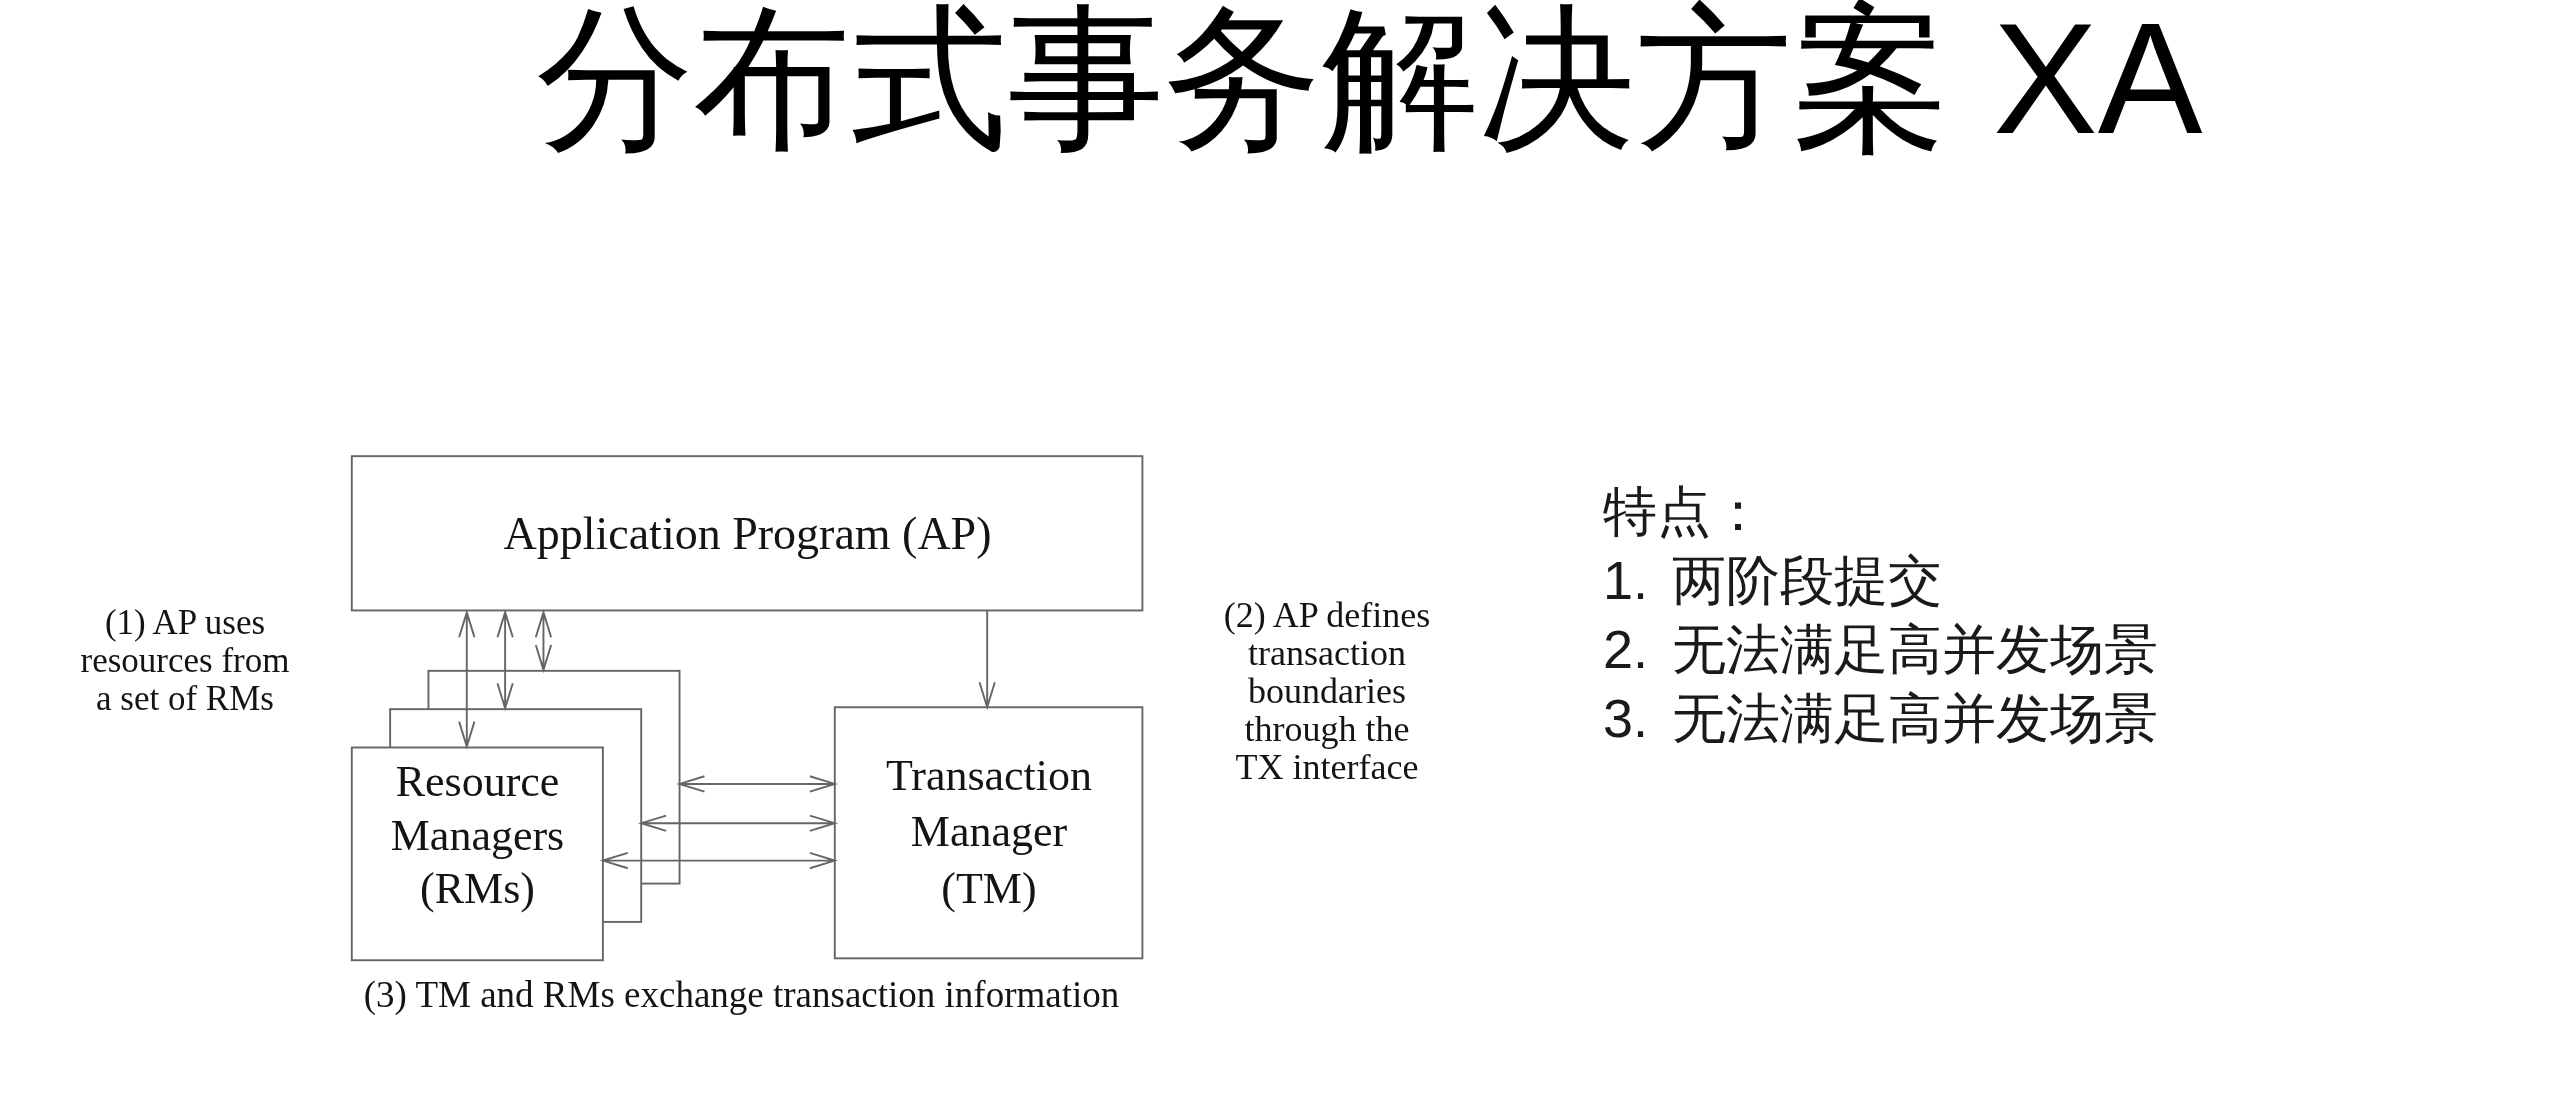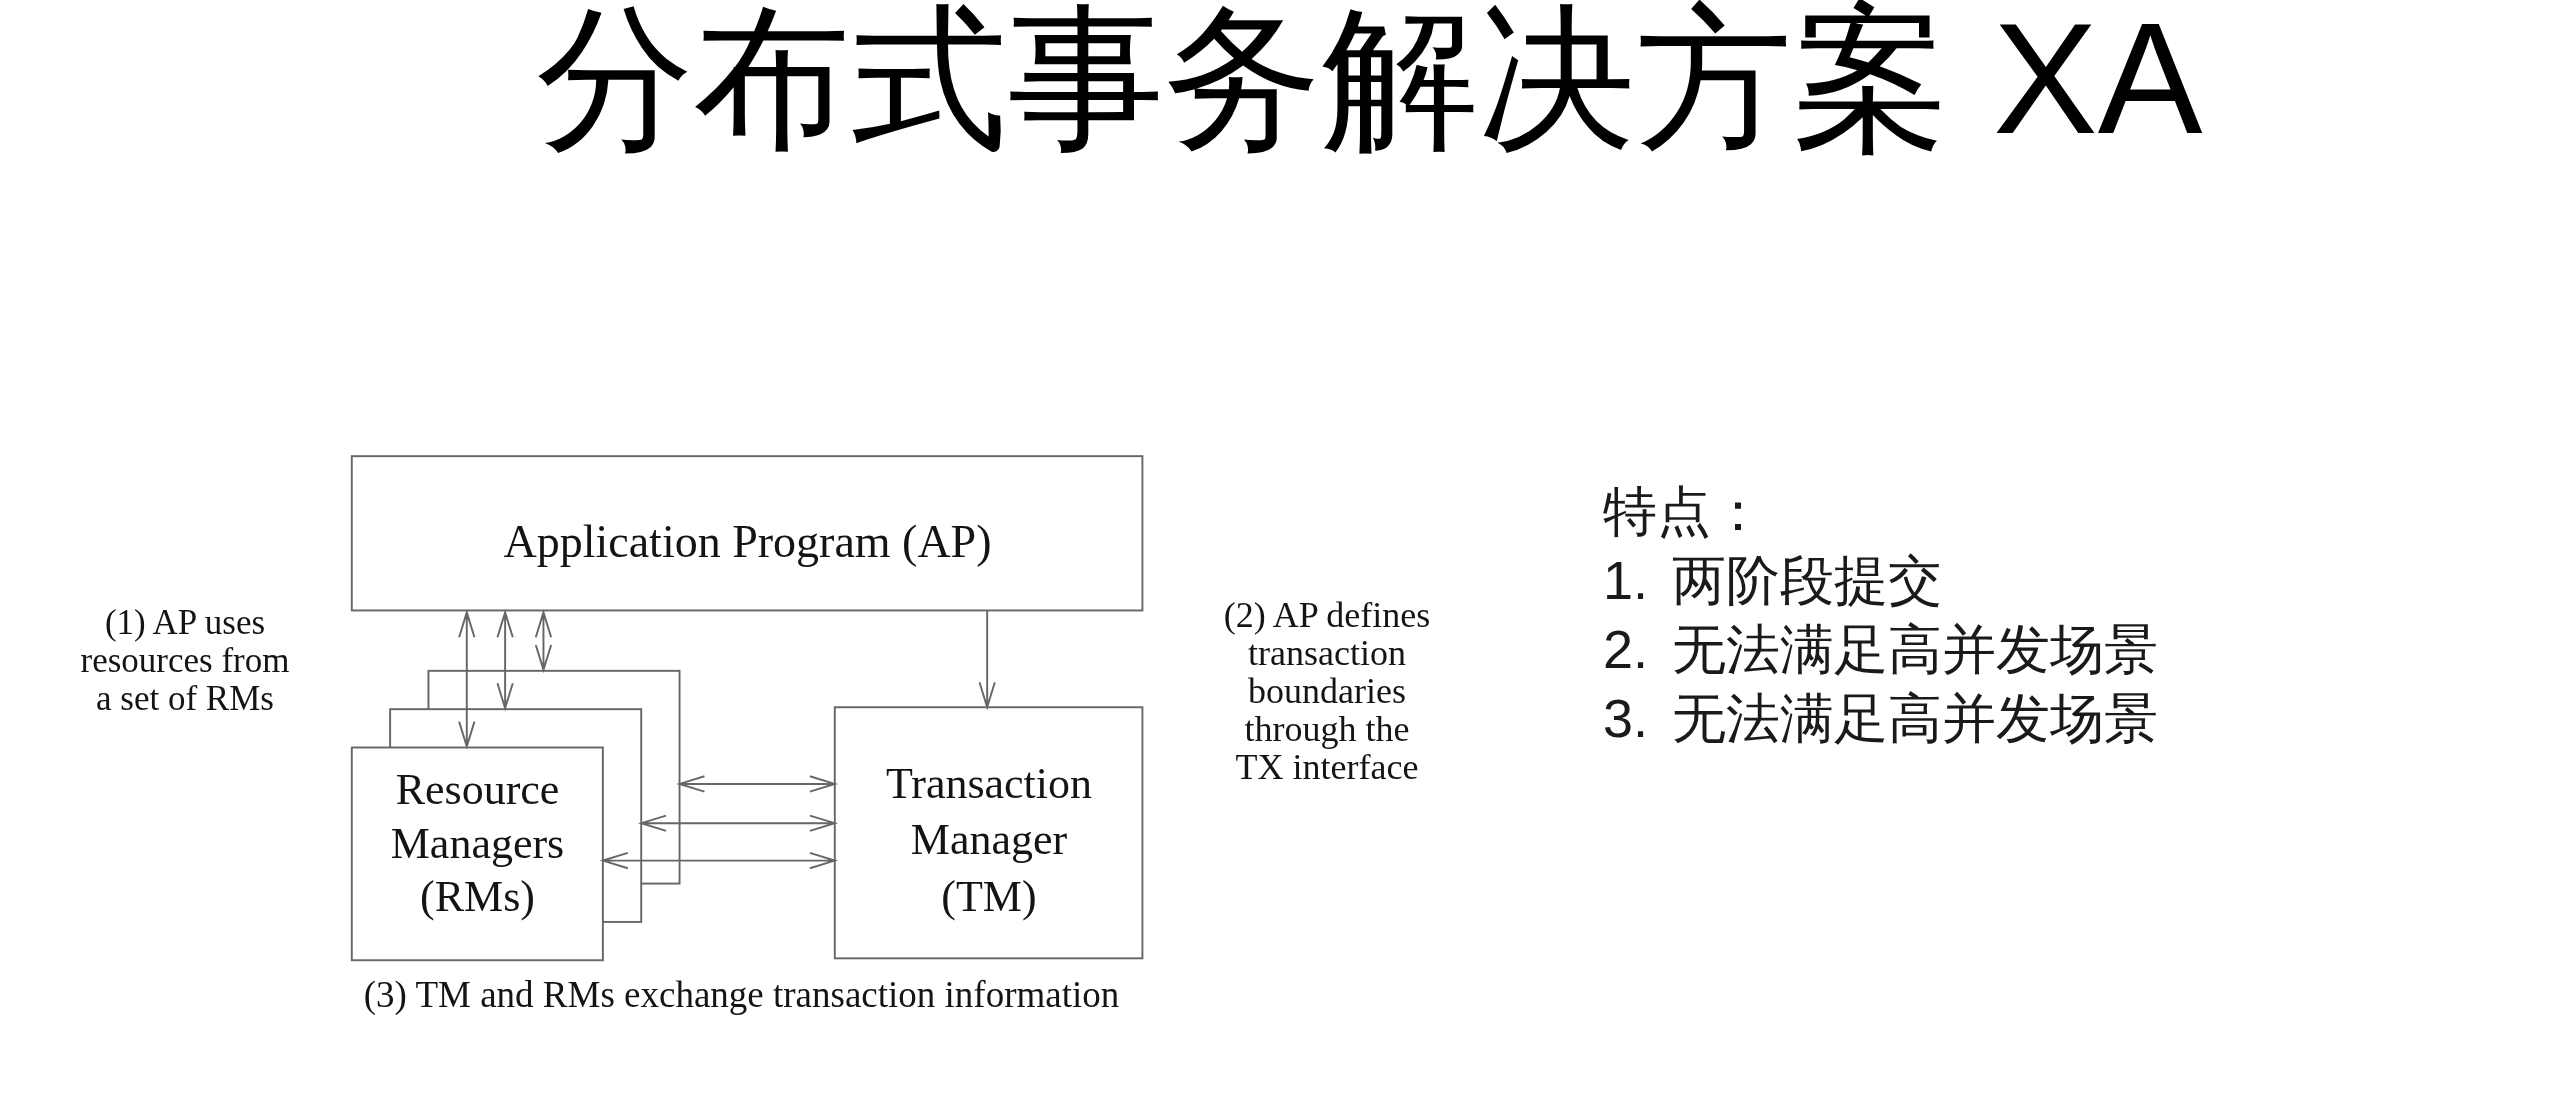--- a/index.html
+++ b/index.html
@@ -33,21 +33,20 @@
   
   .box-label{
     position:absolute;
     display:flex;align-items:center;justify-content:center;
     text-align:center;
     font-family:"Liberation Serif",serif;
     color:#141414;
     white-space:pre-line;
     box-sizing:border-box;
     pointer-events:none;
-    margin-top:8px;
   }
   .ap-label{left:352px;top:456px;width:791px;height:154px;font-size:46px;}
   .rm-label{left:352px;top:748px;width:251px;height:213px;font-size:44px;line-height:1.22;padding-bottom:38px;}
   .tm-label{left:835px;top:707px;width:308px;height:251px;font-size:44px;line-height:1.28;}
   
   .note{
     position:absolute;
     text-align:center;
     font-family:"Liberation Serif",serif;
     color:#141414;

